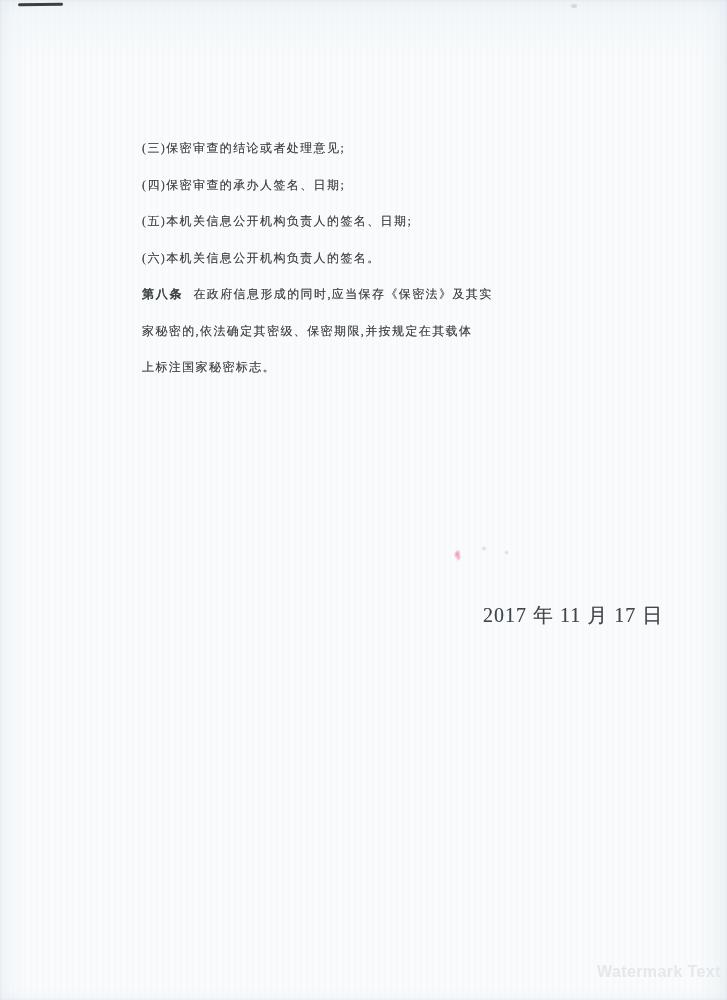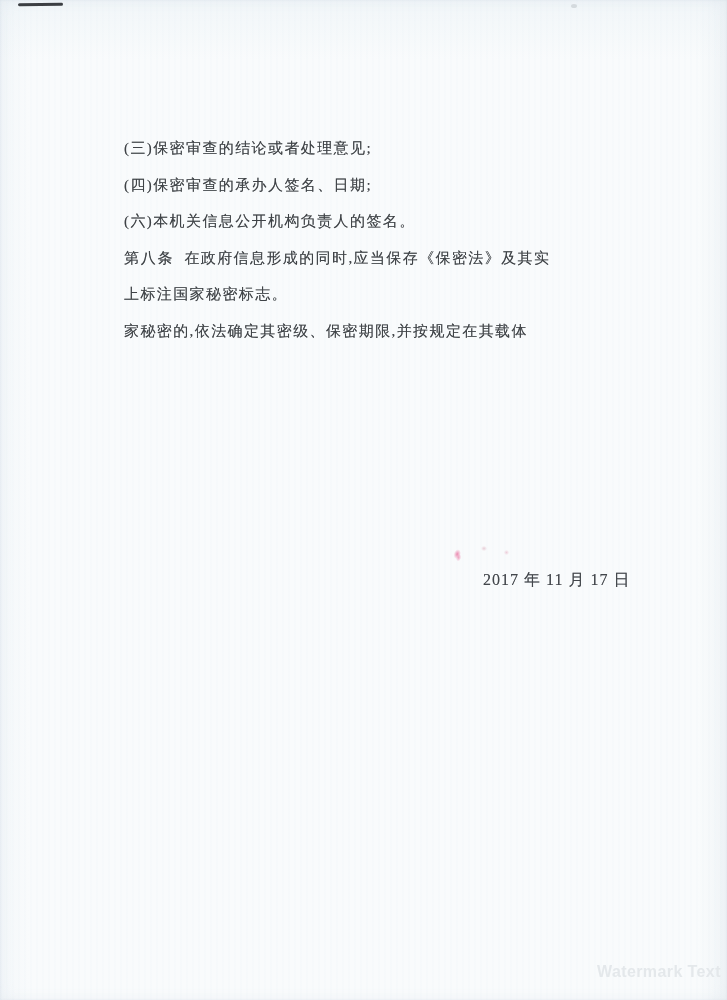--- a/index.html
+++ b/index.html
@@ -51,43 +51,43 @@
     width: 6px;
     height: 4px;
     border-radius: 50%;
     background: #c9ced3;
     opacity: 0.7;
   }
 
   
   .text-block {
     position: absolute;
-    left: 124px;
+    left: 142px;
     top: 130px;
     width: 540px;
-    font-size: 15px;
+    font-size: 12px;
     line-height: 36.5px;
     letter-spacing: 1.4px;
     color: #3f4347;
     white-space: nowrap;
     text-shadow: 0 0 0.6px rgba(63,67,71,0.55);
   }
   .text-block .line { height: 36.5px; }
   .article-label {
-    font-weight: normal;
+    font-weight: bold;
     margin-right: 10px;
     letter-spacing: 1.8px;
   }
 
   
   .date-line {
     position: absolute;
     left: 483px;
-    top: 570px;
-    font-size: 16px;
+    top: 602px;
+    font-size: 20px;
     letter-spacing: 1px;
     color: #43474c;
     white-space: nowrap;
     text-shadow: 0 0 0.6px rgba(63,67,71,0.5);
   }
 
   
   .stamp-mark {
     position: absolute;
     pointer-events: none;
@@ -134,26 +134,27 @@
 <body>
 
 <div class="page">
 
   <div class="artifact-top-line"></div>
   <div class="artifact-top-right-dot"></div>
 
   <div class="text-block">
     <div class="line">(三)保密审查的结论或者处理意见;</div>
     <div class="line">(四)保密审查的承办人签名、日期;</div>
+    <div class="line">(五)本机关信息公开机构负责人的签名、日期;</div>
     <div class="line">(六)本机关信息公开机构负责人的签名。</div>
     <div class="line">
       <span class="article-label">第八条</span><span>在政府信息形成的同时,应当保存《保密法》及其实</span>
     </div>
+    <div class="line">家秘密的,依法确定其密级、保密期限,并按规定在其载体</div>
     <div class="line">上标注国家秘密标志。</div>
-    <div class="line">家秘密的,依法确定其密级、保密期限,并按规定在其载体</div>
   </div>
 
   <div class="stamp-mark m1"></div>
   <div class="stamp-mark m2"></div>
   <div class="stamp-mark m3"></div>
 
   <div class="date-line">2017 年 11 月 17 日</div>
 
   <div class="watermark">Watermark Text</div>
 

